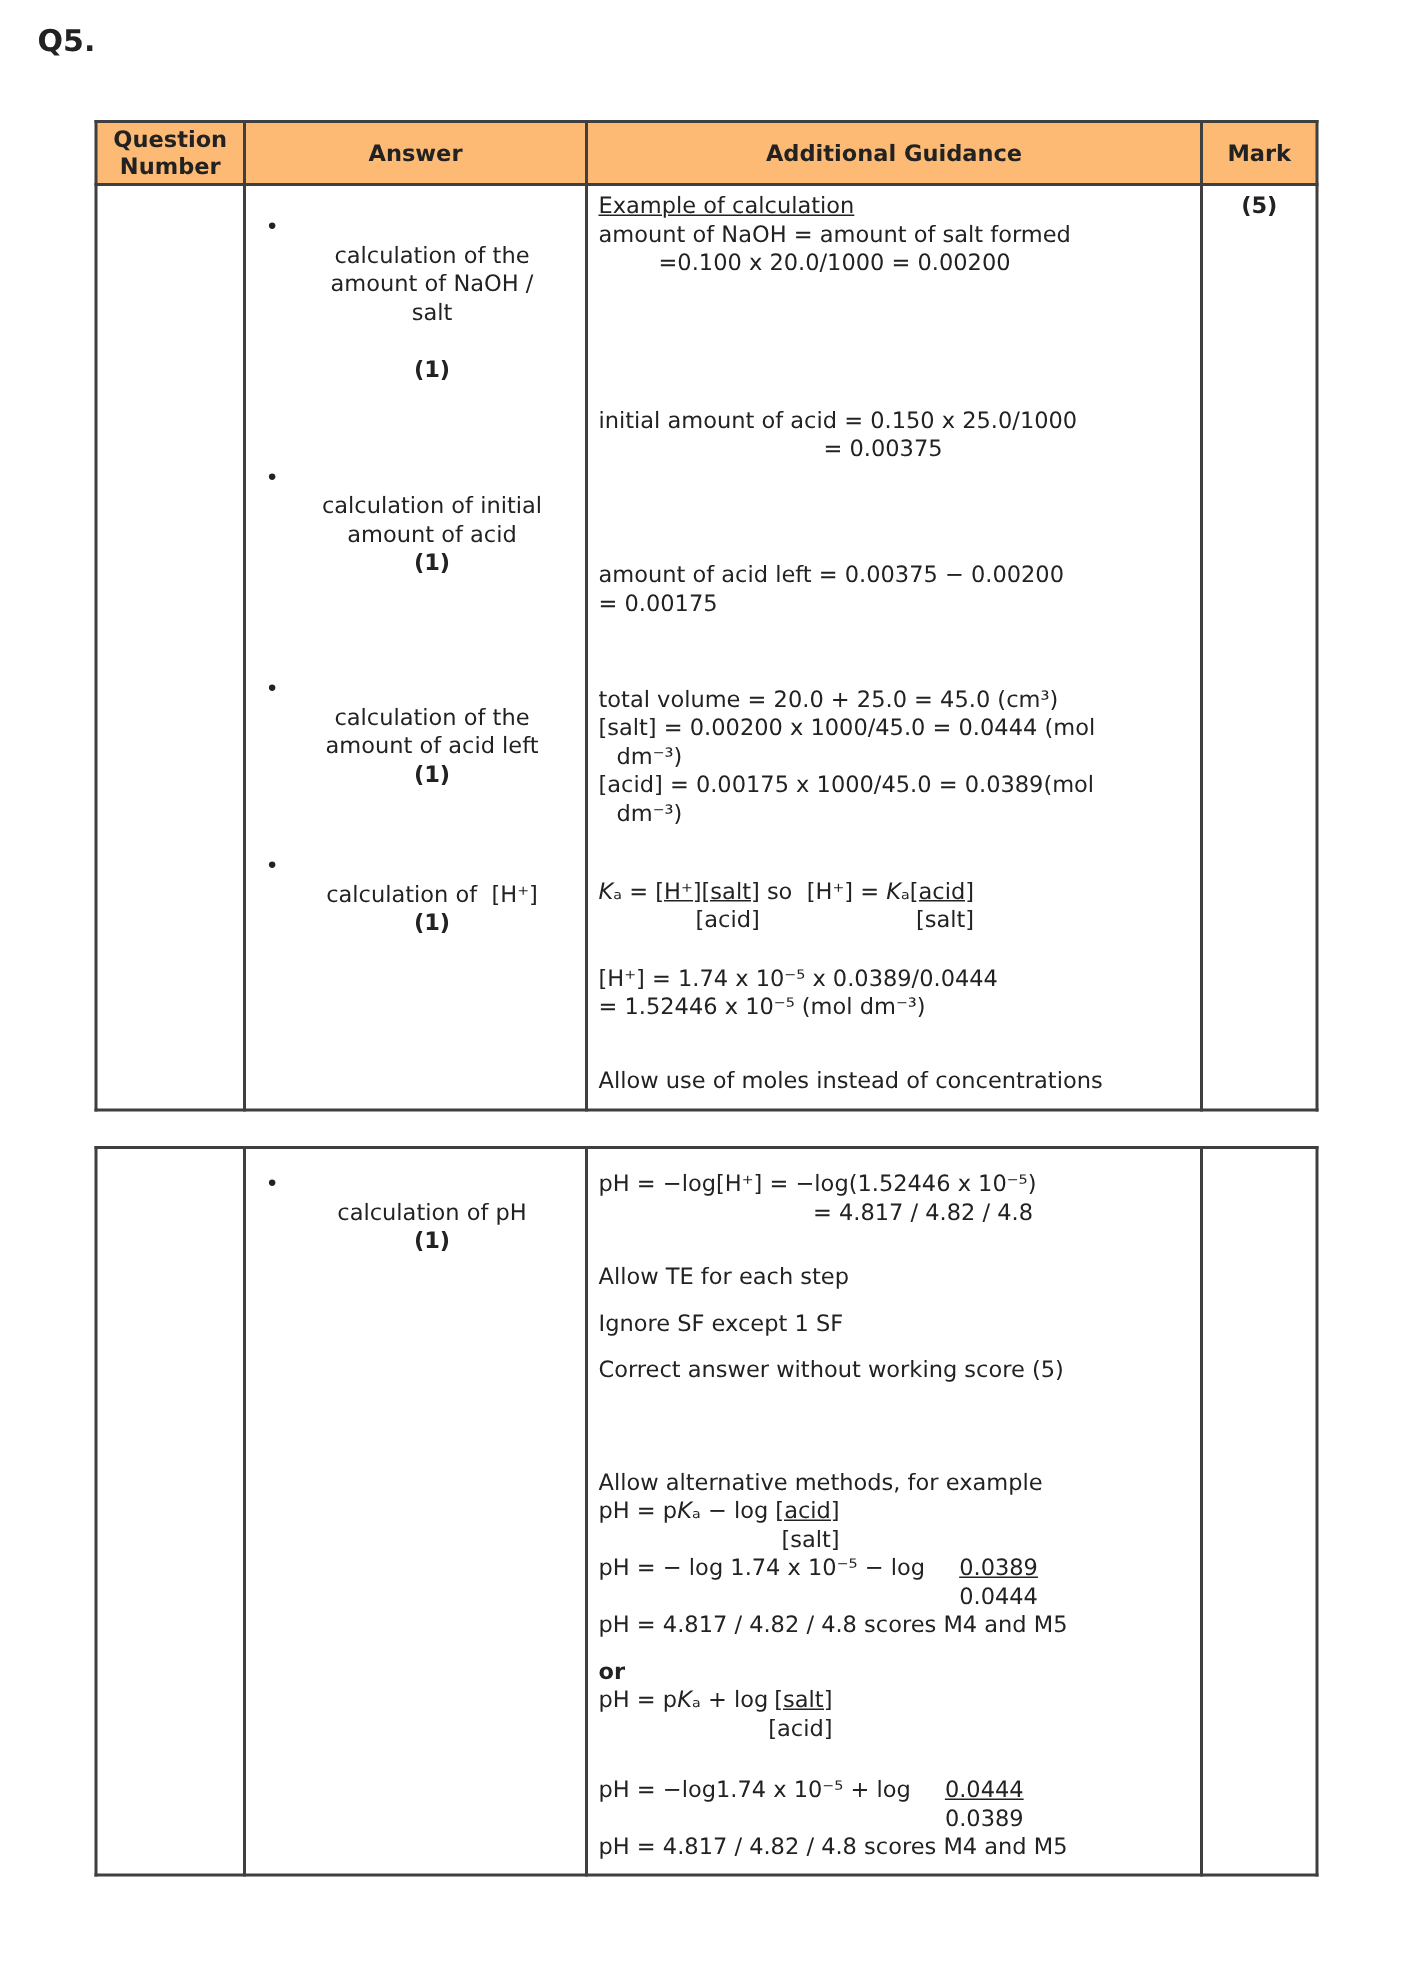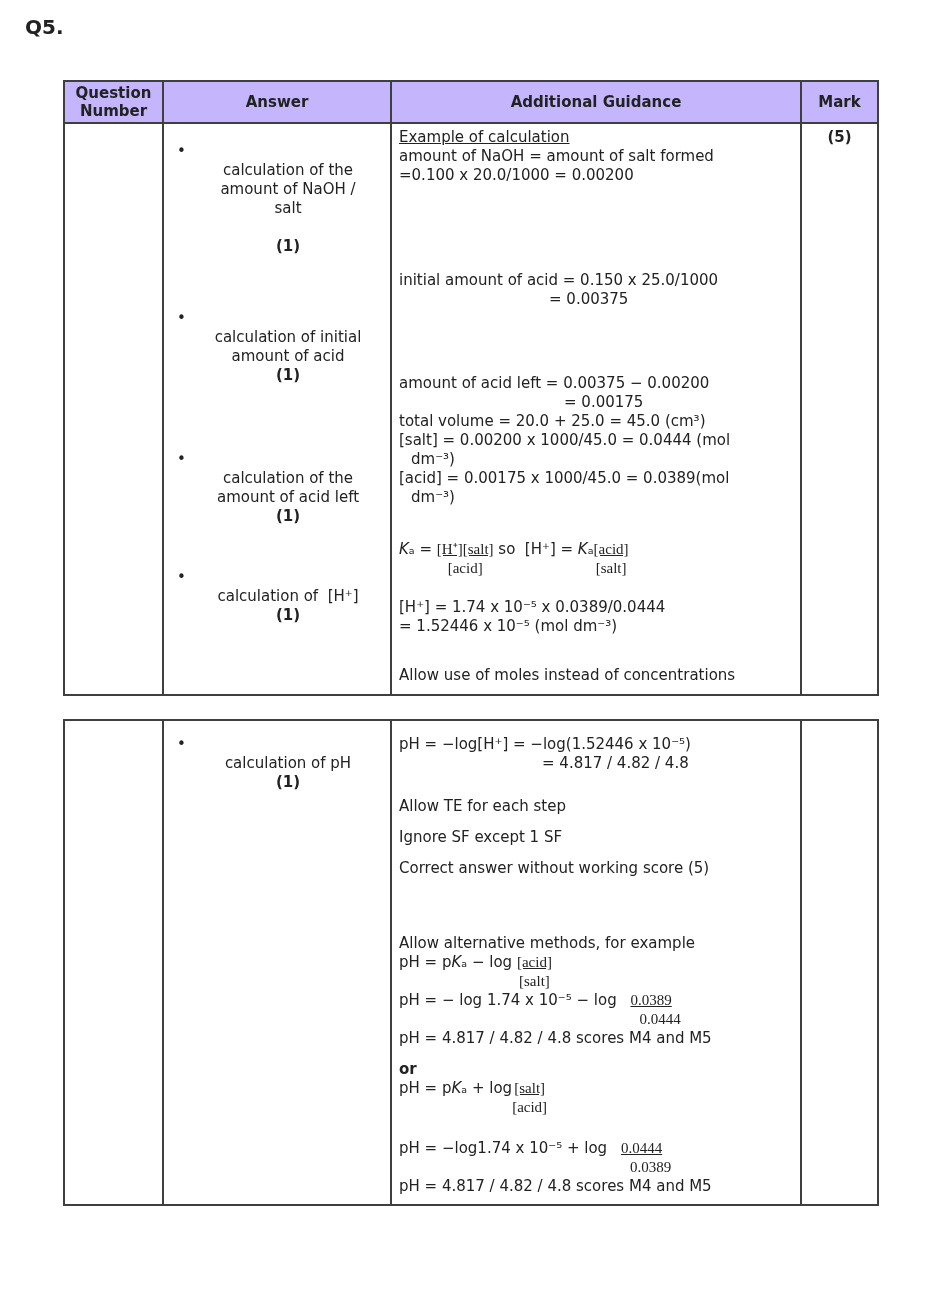--- a/index.html
+++ b/index.html
@@ -10,21 +10,21 @@
     font-size:15px; line-height:19px; color:#222222;
     overflow:hidden;
   }
   .q-label { font-weight:bold; font-size:20px; margin:18px 0 0 25px; }
   .tbl-wrap { margin-left:63px; width:814px; }
   .tbl-wrap.first { margin-top:43px; }
   .tbl-wrap.second { margin-top:23px; }
   table { border-collapse:collapse; table-layout:fixed; width:814px; }
   td, th { border:2px solid #3f3f3f; vertical-align:top; }
   th {
-    background:#c4b5fd; font-weight:bold; font-size:15px;
+    background:#fdba74; font-weight:bold; font-size:15px;
     text-align:center; vertical-align:middle; height:41px;
     white-space:pre-line; line-height:18px; padding:2px 0;
   }
   .col-qn { width:99px; } .col-ans { width:228px; }
   .col-gd { width:410px; } .col-mk { width:77px; }
 
   
   td.ans-cell { padding:18px 6px 10px 13px; }
   td.ans-cell.t2 { padding-top:14px; }
   .bullet-item { display:flex; }
@@ -34,30 +34,30 @@
   .mk1.gap { margin-top:19px; }
   .b2 { margin-top:34px; } .b3 { margin-top:46px; } .b4 { margin-top:23px; }
 
   
   td.gd-cell { padding:4px 4px 9px 7px; }
   td.gd-cell.t2 { padding-top:14px; padding-bottom:8px;border-radius:17px; }
   .g-line { min-height:19px; }
   .u { text-decoration:underline; }
   .it { font-style:italic; }
   .bold { font-weight:bold; }
-  .ind-12 { margin-left:12px; } .ind-40 { }
+  .ind-12 { margin-left:12px; } .ind-40 { margin-left:40px; }
   .ind-45 { } .ind-143 { margin-left:143px; }
-  .ind-150 { margin-left:150px; } .ind-165 { margin-left:165px; }
-  .g2m { margin-top:86px; } .g3m { margin-top:65px; } .g4m { }
+  .ind-150 { margin-left:150px; } .ind-165 { }
+  .g2m { margin-top:86px; } .g3m { margin-top:65px; } .g4m { margin-top:45px; }
   .g5m { margin-top:33px; } .g6m { margin-top:20px; } .g7m { margin-top:30px; }
   .mt21 { margin-top:12px; } .mt22 { margin-top:22px; }
   .mt24 { margin-top:24px; } .mt56 { margin-top:56px; }
 
   
-  .frac { display:inline-block; vertical-align:top; text-align:center; line-height:19px;font-family:Liberation Serif, serif; }
+  .frac { display:inline-block; vertical-align:top; text-align:right; line-height:19px; }
   .frac .num { display:block; text-decoration:underline; }
   .frac .den { display:block; }
   .frac.dr .den { padding-left:18px; }
 
   
   td.mk-cell { text-align:center; font-weight:bold; padding-top:4px; }
 </style>
 </head>
 <body>
 

